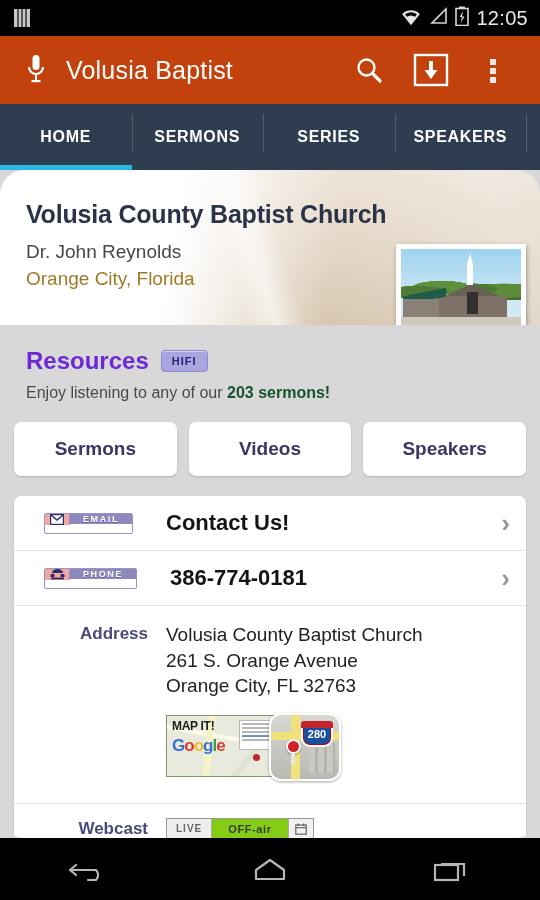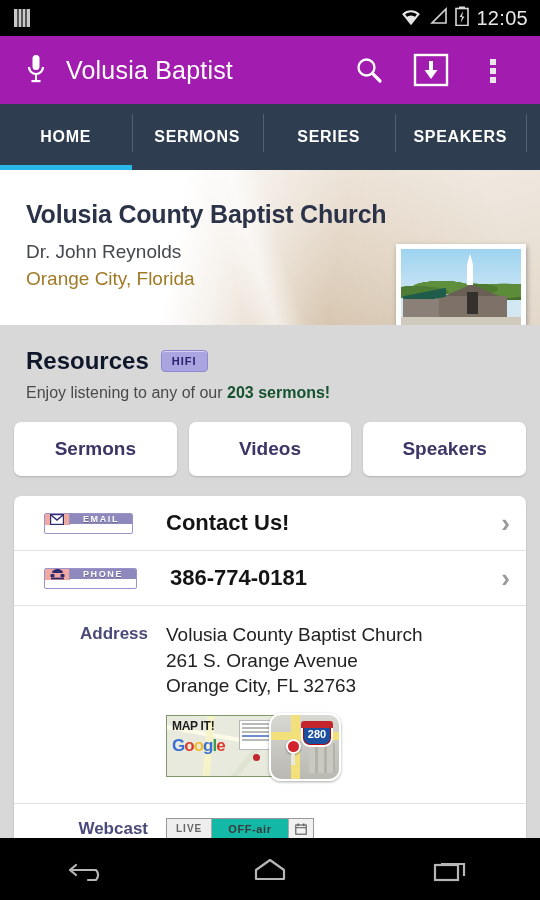--- a/index.html
+++ b/index.html
@@ -17,21 +17,21 @@
     background:#000; display:flex; align-items:center; padding:0 12px;
   }
   .sb-left{ display:flex; align-items:center; gap:6px; }
   .sb-right{ margin-left:auto; display:flex; align-items:center; gap:7px; }
   .sim-icon{ width:20px; height:22px; display:block; }
   .clock{ color:#e8e8e8; font-size:20px; letter-spacing:.3px; font-family:"Liberation Sans", sans-serif; }
 
   
   .actionbar{
     position:absolute; top:36px; left:0; width:540px; height:68px;
-    background:#a21caf; display:flex; align-items:center; padding:0 16px;
+    background:#c2410c; display:flex; align-items:center; padding:0 16px;
   }
   .mic-wrap{ width:40px; display:flex; justify-content:center; align-items:center; }
   .app-title{
     color:#fff; font-size:25px; margin-left:10px; letter-spacing:.2px;
     white-space:nowrap; font-weight:400;
   }
   .ab-actions{ margin-left:auto; display:flex; align-items:center; gap:0px; }
   .ab-btn{ width:62px; height:68px; display:flex; align-items:center; justify-content:center; cursor:pointer; }
 
   
@@ -49,21 +49,21 @@
   }
   .tab span{
     color:#fff; font-size:16px; font-weight:bold; letter-spacing:.7px;
   }
   .tab.active::after{
     content:""; position:absolute; left:0; right:0; bottom:0; height:5px; background:#29b6e8;
   }
   .tab.partial{ flex:0 0 14px; }
 
   
-  .content{ position:absolute; top:170px; left:0; width:540px; height:668px; background:#d8d8d8; overflow:hidden; }
+  .content{ position:absolute; top:170px; left:0; width:540px; height:668px; background:#d8d8d8; overflow:hidden;border-radius:25px; }
 
   
   .hero{
     position:relative; width:540px; height:155px; overflow:hidden;
     background:#ffffff;
   }
   .hero-bg{
     position:absolute; inset:0;
     background:
       linear-gradient(100deg, rgba(255,255,255,1) 0%, rgba(255,255,255,1) 33%, rgba(255,255,255,0) 62%),
@@ -101,21 +101,21 @@
   .ph-bldg{ position:absolute; left:30%; top:62%; width:58%; height:30%; background:#7d7168; }
   .ph-door{ position:absolute; left:55%; top:56%; width:9%; height:30%; background:#33302e; }
   .ph-awning{ position:absolute; left:2%; top:56%; width:36%; height:12%; background:#1f5c4a;
     transform:skewY(-11deg); }
   .ph-left{ position:absolute; left:2%; top:66%; width:30%; height:26%; background:#8a8078; }
   .ph-ground{ position:absolute; left:0; right:0; bottom:0; height:10%; background:#cfcabb; }
 
   
   .res-sec{ padding:22px 0 0 26px; }
   .res-head{ display:flex; align-items:center; gap:12px; }
-  .res-title{ font-size:24px; font-weight:bold; color:#0f172a; }
+  .res-title{ font-size:24px; font-weight:bold; color:#6d28d9; }
   .hifi{
     background:#aaa5e0; color:#2b2270; font-size:11px; font-weight:bold;
     letter-spacing:1px; padding:4px 10px 4px; border-radius:4px;
     border:1px solid #8f88d2; box-shadow:inset 0 1px 0 rgba(255,255,255,.5);
   }
   .res-sub{ font-size:16px; color:#4a4a4a; margin-top:9px; }
   .res-sub b{ font-weight:bold; color:#14532d; }
 
   
   .pills{ display:flex; gap:12px; padding:20px 14px 0 14px; }
@@ -213,21 +213,21 @@
   
   .wc-row{ display:flex; align-items:center; padding:14px 16px 12px 16px; }
   .wc-label{ flex:0 0 118px; text-align:right; font-size:17px; font-weight:bold; color:#4a4a7a; }
   .wc-badge{
     margin-left:18px; display:inline-flex; align-items:stretch; height:22px;
     border:1px solid #999; background:#f1f1f1;
   }
   .wc-live{ font-size:10px; font-weight:bold; color:#666; letter-spacing:1px;
     display:flex; align-items:center; padding:0 9px; background:#eee; }
   .wc-off{ font-size:11px; font-weight:bold; color:#3a3a3a; letter-spacing:.6px;
-    display:flex; align-items:center; padding:4px 16px; background:#14b8a6;
+    display:flex; align-items:center; padding:4px 16px; background:#84cc16;
     border-left:1px solid #aaa; border-right:1px solid #aaa; }
   .wc-cal{ width:24px; display:flex; align-items:center; justify-content:center; background:#f1f1f1; }
 
   
   .navbar{
     position:absolute; bottom:0; left:0; width:540px; height:62px; background:#000;
     display:flex; align-items:center; justify-content:space-around;
   }
   .nav-btn{ width:110px; height:62px; display:flex; align-items:center; justify-content:center; cursor:pointer; }
 </style>

